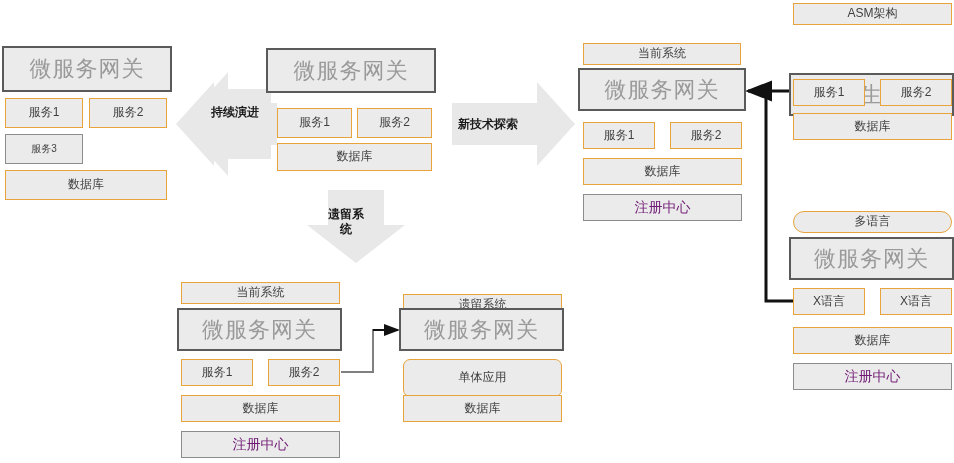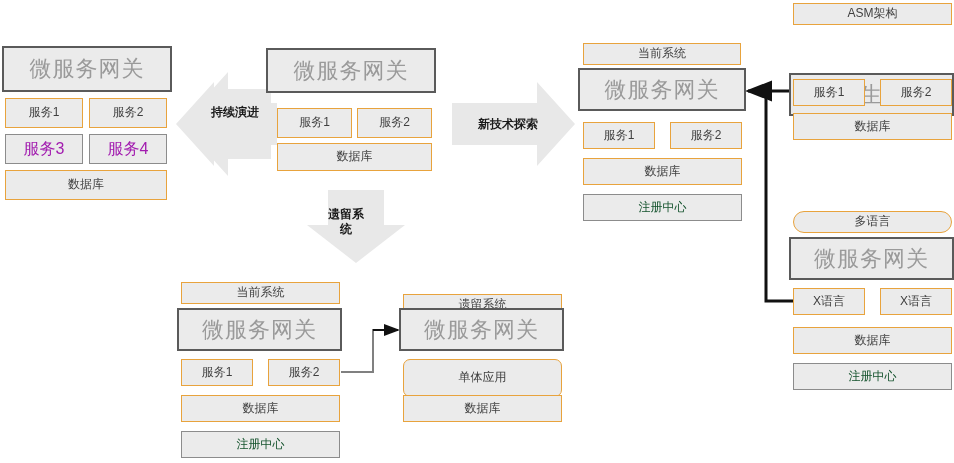--- a/index.html
+++ b/index.html
@@ -37,28 +37,28 @@
   }
   
   .orange {
     border: 1.5px solid #e8a33d;
     color: #3f3f3f;
     font-size: 12px;
   }
   
   .gray {
     border: 1.5px solid #8c8c8c;
-    color: #14532d;
-    font-size: 12px;
+    color: #701a75;
+    font-size: 14px;
   }
   
   .gray-faded {
     border: 1.5px solid #8c8c8c;
-    color: #a21caf;
-    font-size: 16px;
+    color: #404040;
+    font-size: 10px;
   }
   .arrow-label {
     position: absolute;
     font-size: 12px;
     font-weight: bold;
     color: #1a1a1a;
     text-align: center;
     line-height: 1.25;
     white-space: pre-line;
     display: flex;
@@ -103,34 +103,33 @@
 
     <path d="M 793,91 L 766,91 L 766,301 L 793,301" fill="none" stroke="#111111" stroke-width="3"></path>
     <path d="M 766,91 L 748,91" fill="none" stroke="#111111" stroke-width="3" marker-end="url(#arrowhead-black-l)"></path>
 
     <path d="M 341,372 L 373,372 L 373,330 L 396,330" fill="none" stroke="#808080" stroke-width="2"></path>
     <path d="M 373,330 L 398,330" fill="none" stroke="#111111" stroke-width="2" marker-end="url(#arrowhead-black)"></path>
   </svg>
 
   <div class="arrow-label" style="left:195px; top:100px; width:80px; height:24px;">持续演进</div>
 
-  <div class="arrow-label" style="left:466px; top:112px; width:84px; height:24px;">新技术探索</div>
+  <div class="arrow-label" style="left:446px; top:112px; width:84px; height:24px;">新技术探索</div>
 
   <div class="arrow-label" style="left:318px; top:205px; width:56px; height:34px;">遗留系
 统</div>
 
   <div class="box gw" style="left:2px; top:46px; width:170px; height:46px;">微服务网关</div>
 
   <div class="box orange" style="left:5px; top:98px; width:78px; height:30px;">服务1</div>
 
   <div class="box orange" style="left:89px; top:98px; width:78px; height:30px;">服务2</div>
 
   <div class="box gray-faded" style="left:5px; top:134px; width:78px; height:30px;">服务3</div>
 
-  <div class="box gray-faded" style="left:89px; top:134px; width:78px; height:30px;">服务4</div>
 
   <div class="box orange" style="left:5px; top:170px; width:162px; height:30px;">数据库</div>
 
   <div class="box gw" style="left:266px; top:48px; width:170px; height:45px;">微服务网关</div>
 
   <div class="box orange" style="left:277px; top:108px; width:75px; height:30px;">服务1</div>
 
   <div class="box orange" style="left:357px; top:108px; width:75px; height:30px;">服务2</div>
 
   <div class="box orange" style="left:277px; top:143px; width:155px; height:28px;">数据库</div>

